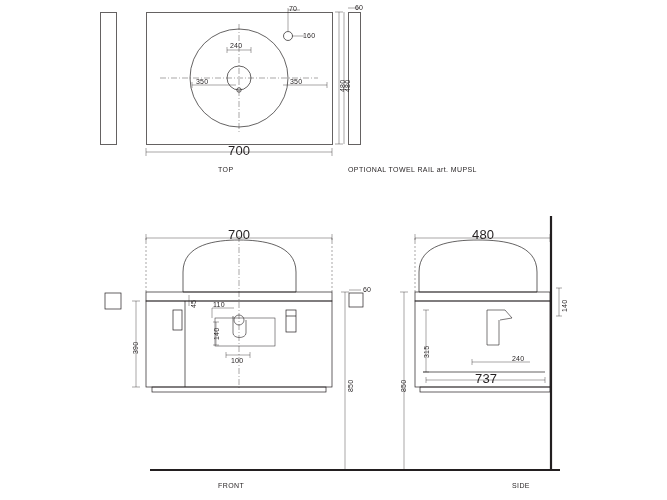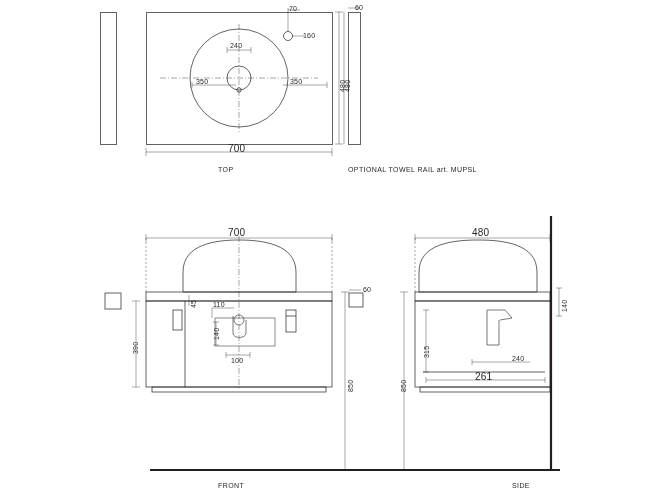--- a/index.html
+++ b/index.html
@@ -32,21 +32,21 @@
     letter-spacing: 0.2px;
     color: #231f20;
     white-space: nowrap;
     line-height: 1;
   }
   .lbl.v {
     transform-origin: 0 0;
     transform: rotate(-90deg);
   }
   .lbl.big {
-    font-size: 10px;
+    font-size: 13px;
     text-align: center;
   }
   .caption {
     position: absolute;
     font-size: 7px;
     letter-spacing: 0.4px;
     color: #231f20;
     white-space: nowrap;
   }
 </style>
@@ -234,16 +234,16 @@
   <div class="lbl" style="left:213px; top:301px;">110</div>
   <div class="lbl v" style="left:213px; top:340px;">140</div>
   <div class="lbl" style="left:231px; top:357px;">100</div>
   <div class="caption" style="left:218px; top:482px;">FRONT</div>
 
   <div class="lbl big" style="left:472px; top:228px;">480</div>
   <div class="lbl v" style="left:561px; top:312px;">140</div>
   <div class="lbl v" style="left:400px; top:392px;">850</div>
   <div class="lbl v" style="left:423px; top:358px;">315</div>
   <div class="lbl" style="left:512px; top:355px;">240</div>
-  <div class="lbl big" style="left:475px; top:372px;">261</div>
+  <div class="lbl big" style="left:475px; top:372px;">737</div>
   <div class="caption" style="left:512px; top:482px;">SIDE</div>
 
 </div>
 
 </body></html>

